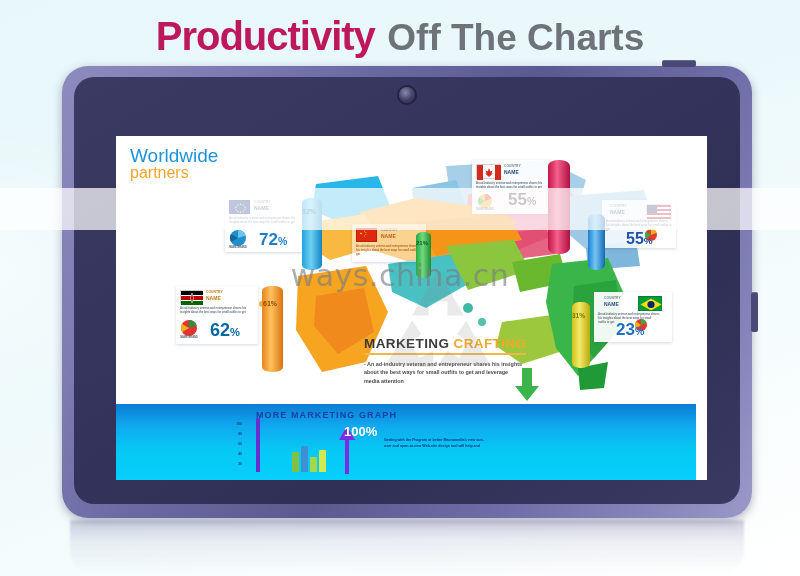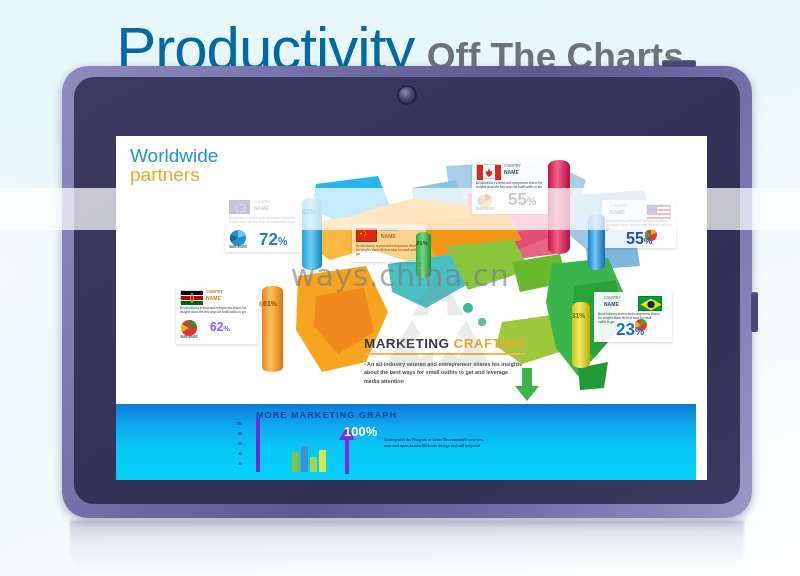--- a/index.html
+++ b/index.html
@@ -9,21 +9,21 @@
     background:linear-gradient(160deg,#e7f7fa 0%,#eaf8fb 35%,#f2fbfc 60%,#ffffff 100%);
     position:relative; overflow:hidden;
   }
 
   
   #headline {
     position:absolute; left:0; top:14px; width:800px;
     text-align:center; white-space:nowrap;
   }
   #headline .w1 {
-    font-size:60px; font-weight:normal; color:#0369a1;
+    font-size:40px; font-weight:bold; color:#be185d;
     letter-spacing:-1px; font-family:"Liberation Sans", sans-serif;
   }
   #headline .w2 {
     font-size:37px; font-weight:bold; color:#6e737a;
     letter-spacing:0px; margin-left:8px;
   }
 
   
   #tablet {
     position:absolute; left:62px; top:66px; width:690px; height:452px;
@@ -60,21 +60,21 @@
   #map-area { position:absolute; left:0; top:0; width:580px; height:268px; overflow:hidden; }
   #band {
     position:absolute; left:0; bottom:0; width:580px; height:76px;
     background:linear-gradient(180deg,#0b7bd4 0%,#10a8ee 28%,#07c8f5 60%,#05cffa 100%);
     overflow:hidden;
   }
 
   
   #wwtitle { position:absolute; left:14px; top:10px; line-height:1.02; }
   #wwtitle .l1 { display:block; font-size:19px; color:#1e93d8; font-weight:500; }
-  #wwtitle .l2 { display:block; font-size:19px; color:#f2a52c; font-weight:500; }
+  #wwtitle .l2 { display:block; font-size:16px; color:#f2a52c; font-weight:500; }
 
   
   #mk { position:absolute; left:248px; top:198px; width:190px; }
   #mk .mk-h { font-size:13.5px; font-weight:bold; letter-spacing:.4px;
               border-bottom:2px solid #efb64a; padding-bottom:2px; display:inline-block; }
   #mk .mk-h .a { color:#3b3b3b; }
   #mk .mk-h .b { color:#efa92a; }
   #mk .mk-body { margin-top:5px; font-size:5.4px; color:#4b4b4b;
                  line-height:1.55; font-weight:bold; width:160px; }
 
@@ -315,21 +315,21 @@
         </div>
         <div class="bt" style="left:30px;top:4px;color:#b07a1c;">COUNTRY</div>
         <div class="bn" style="left:30px;top:9px;color:#c27d13;">NAME</div>
         <div class="bd" style="left:4px;top:21px;width:74px;">An ad-industry veteran and entrepreneur shares his insights about the best ways for small outfits to get</div>
         <svg style="position:absolute;left:4px;top:33px;" width="18" height="18" viewBox="0 0 18 18">
           <circle cx="9" cy="9" r="8" fill="#e1342e"></circle>
             <path d="M9 9 L9 1 A8 8 0 0 1 16.6 6.5 Z" fill="#2f8f3e"></path>
           <path d="M9 9 L2.2 13 A8 8 0 0 1 2 5 Z" fill="#f0b21c"></path>
         </svg>
         <div class="pielbl" style="left:2px;top:50px;width:22px;">NAME BRAND</div>
-        <div class="pct" style="left:34px;top:34px;font-size:12px;color:#8b5cf6;">
+        <div class="pct" style="left:34px;top:34px;font-size:18px;color:#0369a1;">
           <span>62</span><i>%</i>
         </div>
       </div>
       <div style="position:absolute;left:146px;top:150px;width:21px;height:86px;border-radius:9px/5px;
                   background:linear-gradient(90deg,#e8841a,#ffc25f 42%,#d9730f);"></div>
       <div style="position:absolute;left:147px;top:164px;font-size:7px;font-weight:bold;color:#8d4a06;">61%</div>
 
       
       <div class="badge" style="left:478px;top:156px;width:78px;height:50px;">
         <div class="flag" style="left:44px;top:4px;width:24px;height:15px;background:#009c3b;">

